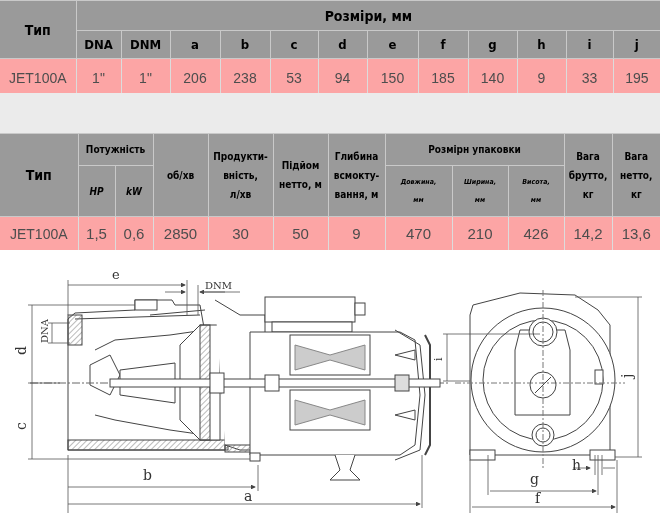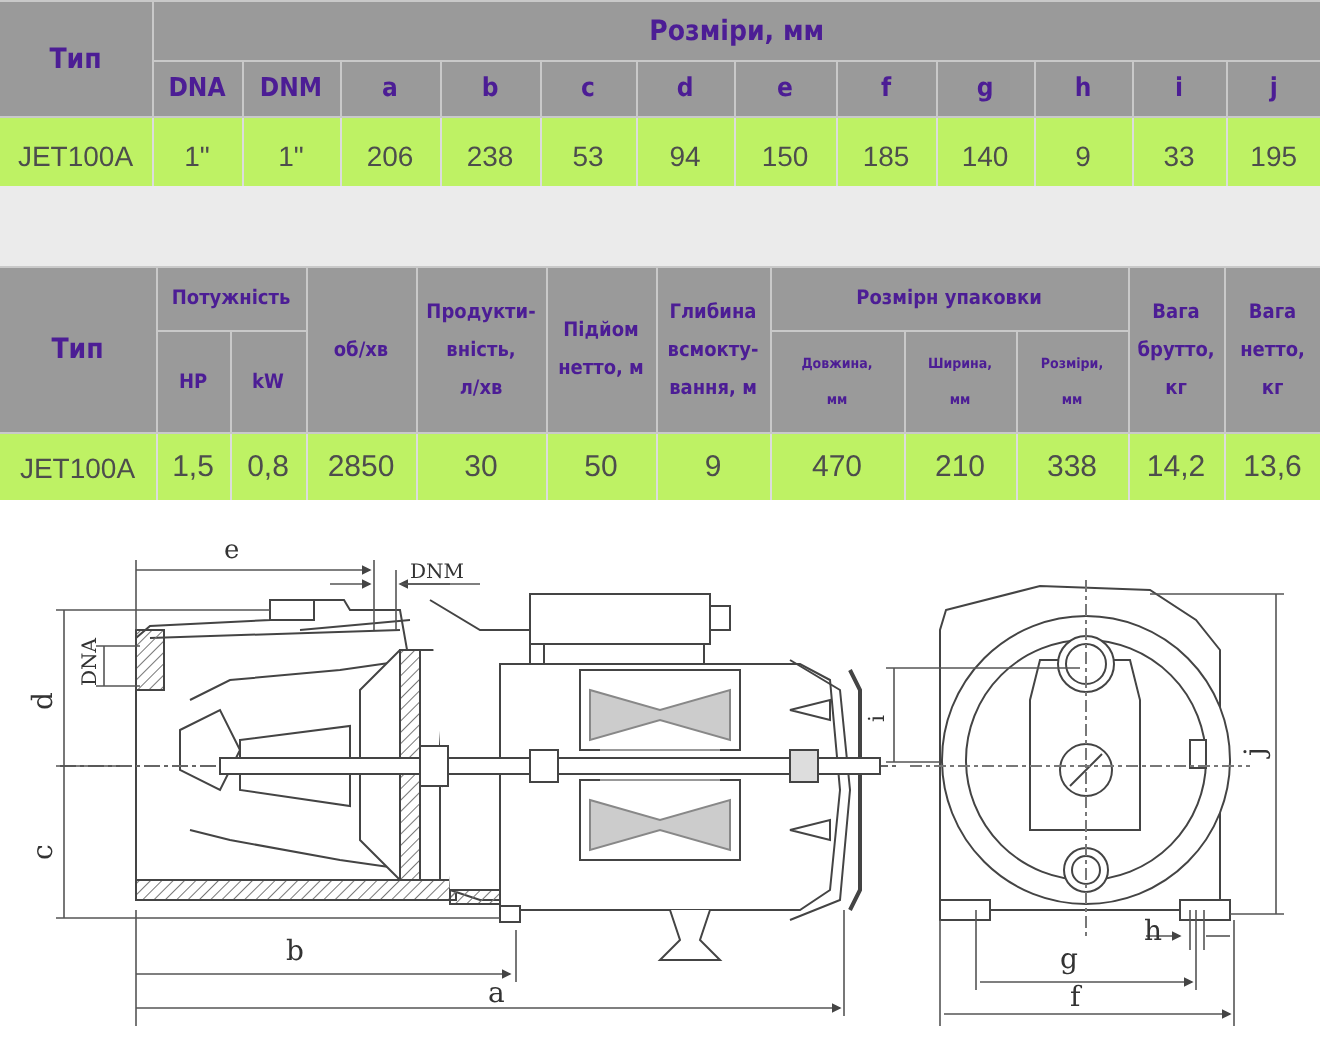--- a/index.html
+++ b/index.html
@@ -1,38 +1,38 @@
 <!DOCTYPE html>
 <html><head>
 <meta charset="utf-8">
 <style>
   html, body { margin:0; padding:0; }
   body { width:660px; height:523px; background:#ffffff; position:relative; overflow:hidden;
          font-family:"DejaVu Sans Condensed","DejaVu Sans", sans-serif; }
   .tbl { position:absolute; left:0; width:660px; border-collapse:collapse; table-layout:fixed; }
-  .tbl th { background:#9a9a9a; color:#4c1d95; font-weight:bold; text-align:center; vertical-align:middle;
+  .tbl th { background:#9a9a9a; color:#000000; font-weight:bold; text-align:center; vertical-align:middle;
             border:1px solid #c9c9c9; padding:0; }
-  .tbl td { background:#bef264; color:#4d4d4d; text-align:center; vertical-align:middle;
+  .tbl td { background:#fca5a5; color:#4d4d4d; text-align:center; vertical-align:middle;
             border-left:1px solid #dcdcdc; border-right:1px solid #dcdcdc; padding:0;
             font-family:"Liberation Sans", sans-serif; font-size:14px; }
   .tbl tr th:first-child, .tbl tr td:first-child { border-left:none;margin-left:48px; }
   .tbl tr th:last-child, .tbl tr td:last-child { border-right:none; }
   #t1 { top:0; }
   #t1 th { font-size:13px; }
   #t1 .big { font-size:14px; }
   #t1 .row-head1 th { height:29px; }
   #t1 .row-head2 th { height:27px; }
   #t1 td { height:37px; }
   .gap1 { position:absolute; left:0; top:93px; width:660px; height:40px; background:#ebebeb; }
   #t2 { top:133px; }
   #t2 th { font-size:10px; line-height:19px; }
   #t2 th.tip { font-size:14px; }
   #t2 th.xs { font-size:7px; line-height:18px; }
   #t2 .r1 th { height:31px; }
-  #t2 .r2 th { height:50px; }
+  #t2 .r2 th { height:50px;font-style:italic; }
   #t2 td { height:33px; font-size:15px; }
   #t2 td.first { font-size:14px; }
   #drawing { position:absolute; left:0; top:255px; width:660px; height:268px; }
   #drawing text { font-family:"DejaVu Serif", serif; fill:#333; }
 </style>
 </head>
 <body>
 
 <table id="t1" class="tbl">
   <colgroup>
@@ -140,35 +140,35 @@
     <th>kW</th>
     <th class="xs">
       <div>Довжина,</div>
       <div>мм</div>
     </th>
     <th class="xs">
       <div>Ширина,</div>
       <div>мм</div>
     </th>
     <th class="xs">
-      <div>Розміри,</div>
+      <div>Висота,</div>
       <div>мм</div>
     </th>
   </tr>
   <tr>
     <td class="first">JET100A</td>
     <td>1,5</td>
-    <td>0,8</td>
+    <td>0,6</td>
     <td>2850</td>
     <td>30</td>
     <td>50</td>
     <td>9</td>
     <td>470</td>
     <td>210</td>
-    <td>338</td>
+    <td>426</td>
     <td>14,2</td>
     <td>13,6</td>
   </tr>
 </tbody>
   </table>
 
 <svg id="drawing" viewBox="0 0 660 268" xmlns="http://www.w3.org/2000/svg">
   <defs>
     <pattern id="hatch" width="4" height="4" patternUnits="userSpaceOnUse" patternTransform="rotate(45)">
       <line x1="0" y1="0" x2="0" y2="4" stroke="#777" stroke-width="1"></line>

